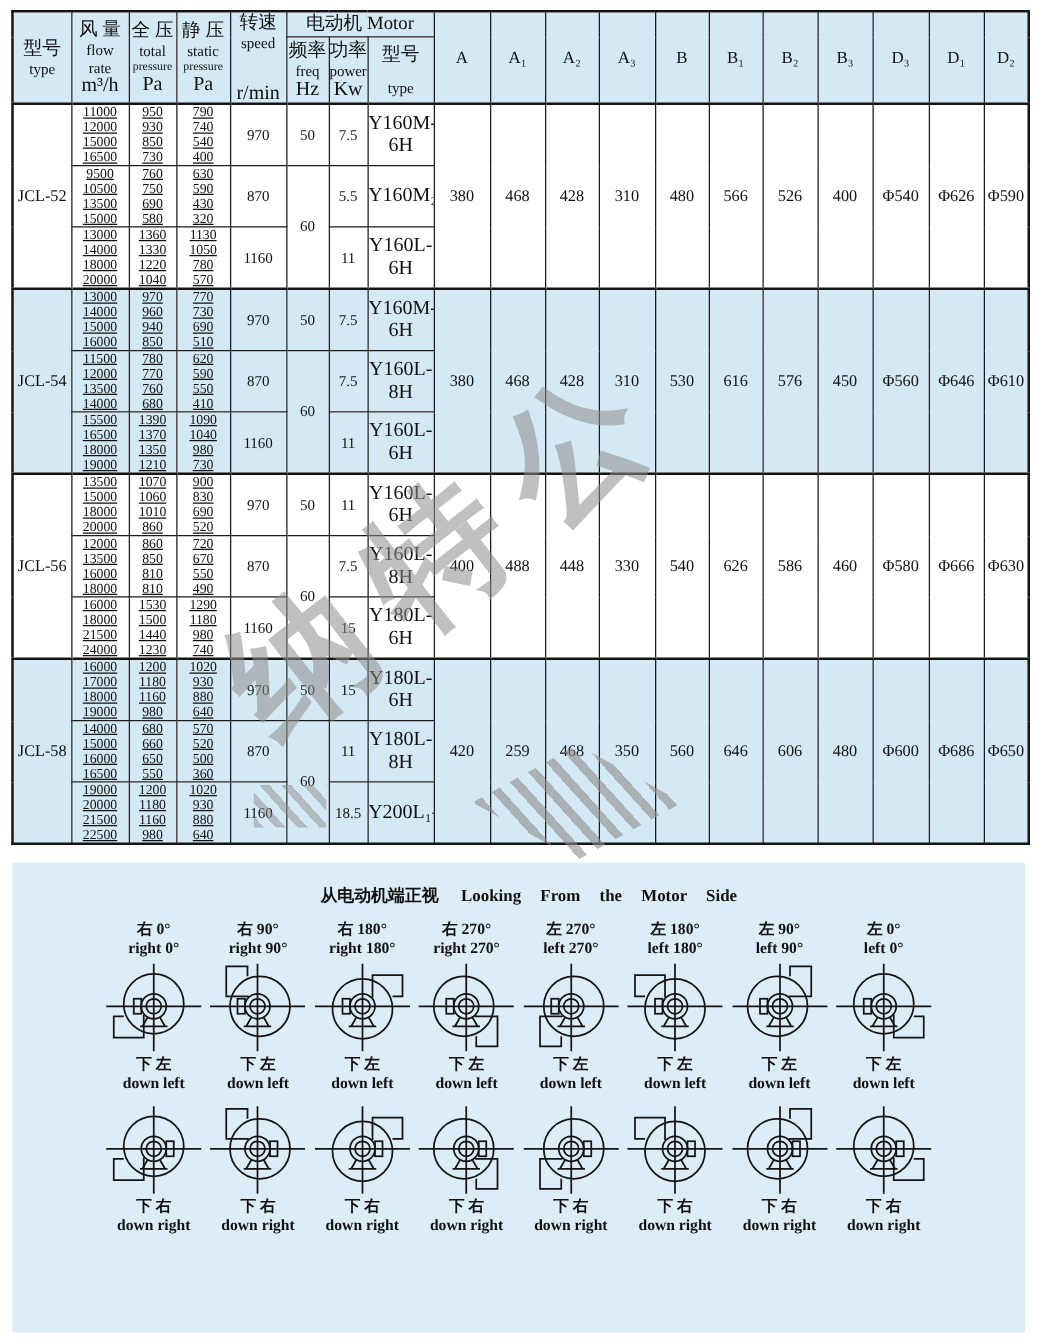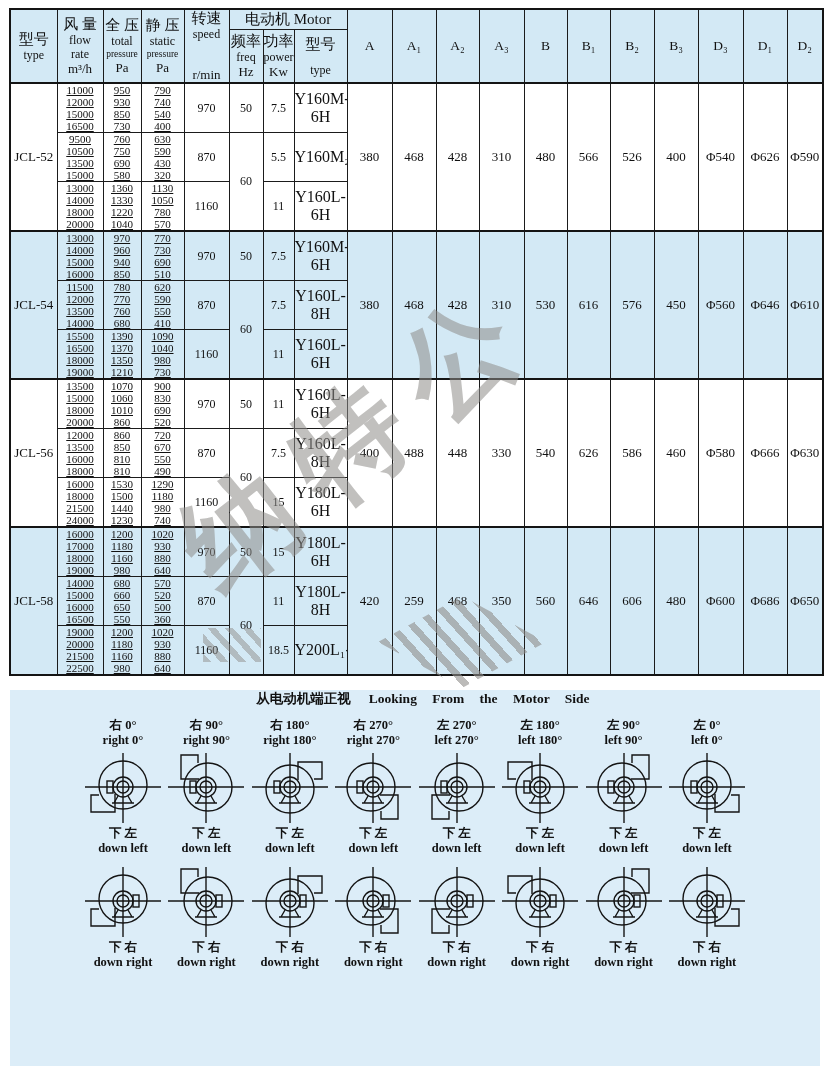--- a/index.html
+++ b/index.html
@@ -11,21 +11,21 @@
              width:813px;border:2px solid #141414;background:#fff;}
   table.spec th, table.spec td{border:1px solid #1b1b1b;text-align:center;vertical-align:middle;
              padding:0;font-weight:normal;overflow:hidden;}
   th{background:#d3e9f5;}
   td{background:#ffffff;}
   td.tint{background:#d3e9f5;}
   tr.sec-start td{border-top:2px solid #141414;}
   .h-cn{font-size:15px;line-height:17px;}
   .h-en{font-size:12px;line-height:14px;}
   .h-sm{font-size:9.5px;line-height:12px;}
-  .h-unit{font-size:13px;line-height:15px;}
+  .h-unit{font-size:16px;line-height:15px;}
   td.model{font-size:13px;}
   td.num{font-size:11px;line-height:12px;padding:2px 0;text-decoration:underline;}
   td.num div{height:12px;}
   td.mid{font-size:12px;}
   td.motor{font-size:16px;}
   td.dim{font-size:13px;}
   th.dimh{font-size:13.5px;}
 
   
   .wm-text{position:absolute;left:150px;top:505px;z-index:6;pointer-events:none;
@@ -34,21 +34,21 @@
   .wm-logo{position:absolute;left:378px;top:596px;width:168px;height:92px;z-index:6;opacity:.6;
            pointer-events:none;
            background:repeating-linear-gradient(48deg,#8f8d8a 0 7px,transparent 7px 16px);
            clip-path:polygon(50% 0,100% 50%,50% 100%,0 50%);}
   .wm-blob{position:absolute;left:203px;top:628px;width:58px;height:34px;z-index:6;opacity:.5;
            pointer-events:none;
            background:repeating-linear-gradient(48deg,#8f8d8a 0 6px,transparent 6px 13px);}
 
   
   .panel{position:absolute;left:10px;top:690px;width:810px;height:376px;background:#dcedf8;}
-  .panel-title{margin-top:0;text-align:center;font-size:13.5px;font-weight:bold;padding-left:16px;}
+  .panel-title{margin-top:18px;text-align:center;font-size:13.5px;font-weight:bold;padding-left:16px;}
   .panel-title .en{margin-left:18px;word-spacing:12px;font-weight:bold;}
   .fan-grid{display:flex;justify-content:space-between;padding:10px 72px 0 72px;}
   .fan-col{width:82px;text-align:center;}
   .lbl{font-size:12.5px;font-weight:bold;line-height:15px;}
   .lbl .en{font-weight:bold;}
   .fan-col svg{display:block;margin:2px auto 0 auto;}
   .dir1{margin:0 0 8px 0;}
 </style>
 </head>
 <body>

